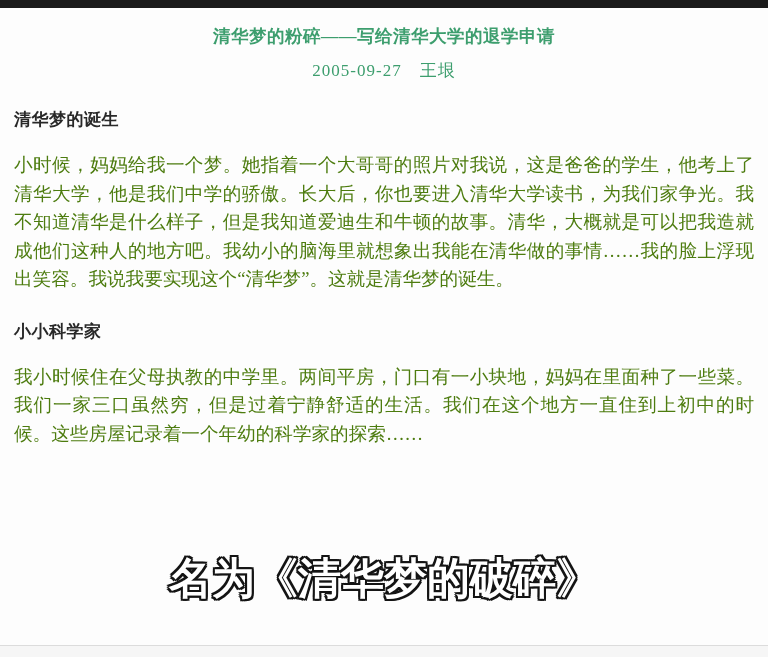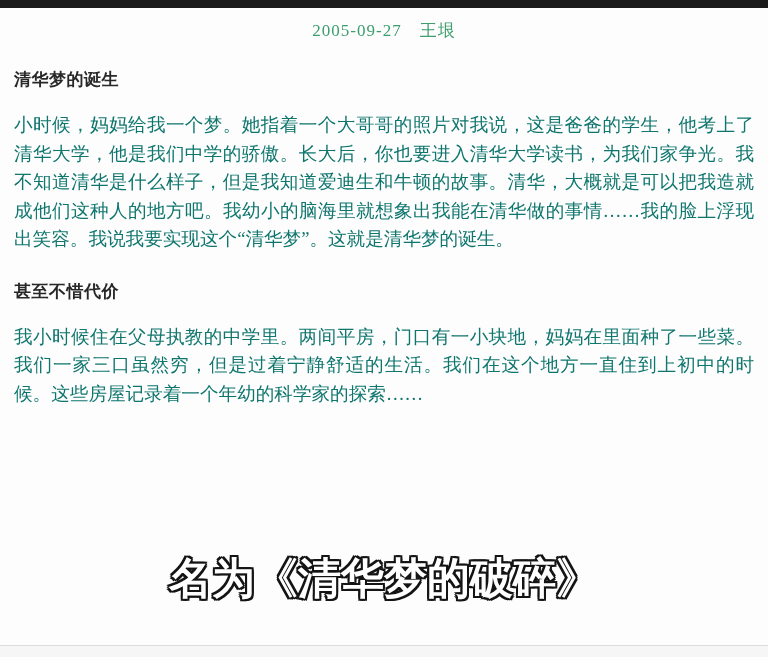--- a/index.html
+++ b/index.html
@@ -54,21 +54,21 @@
     font-size: 17px;
     font-weight: bold;
     color: #282828;
     letter-spacing: 0.5px;
   }
   .para {
     margin: 20px 0 0 0;
     font-size: 18.6px;
     line-height: 28.5px;
     text-align: justify;
-    color: #0f766e;
+    color: #4d7c0f;
     letter-spacing: 0;
     word-break: break-all;
   }
   .subtitle-overlay {
     position: absolute;
     top: 550px;
     left: 0;
     width: 768px;
     text-align: center;
     z-index: 10;
@@ -98,28 +98,29 @@
     z-index: 6;
   }
 </style>
 </head>
 <body>
 
 <div class="screen">
   <div class="top-bar"></div>
 
   <article class="doc">
+    <h1 class="page-title">清华梦的粉碎——写给清华大学的退学申请</h1>
 
     <div class="byline">2005-09-27　王垠</div>
 
     <h2 class="sec-heading">清华梦的诞生</h2>
 
     <p class="para">小时候，妈妈给我一个梦。她指着一个大哥哥的照片对我说，这是爸爸的学生，他考上了清华大学，他是我们中学的骄傲。长大后，你也要进入清华大学读书，为我们家争光。我不知道清华是什么样子，但是我知道爱迪生和牛顿的故事。清华，大概就是可以把我造就成他们这种人的地方吧。我幼小的脑海里就想象出我能在清华做的事情……我的脸上浮现出笑容。我说我要实现这个“清华梦”。这就是清华梦的诞生。</p>
 
-    <h2 class="sec-heading">甚至不惜代价</h2>
+    <h2 class="sec-heading">小小科学家</h2>
 
 
 
     <p class="para">我小时候住在父母执教的中学里。两间平房，门口有一小块地，妈妈在里面种了一些菜。我们一家三口虽然穷，但是过着宁静舒适的生活。我们在这个地方一直住到上初中的时候。这些房屋记录着一个年幼的科学家的探索……</p>
 
   </article>
 
   <div class="subtitle-overlay">名为《清华梦的破碎》</div>
 
   <div class="bottom-strip"></div>

